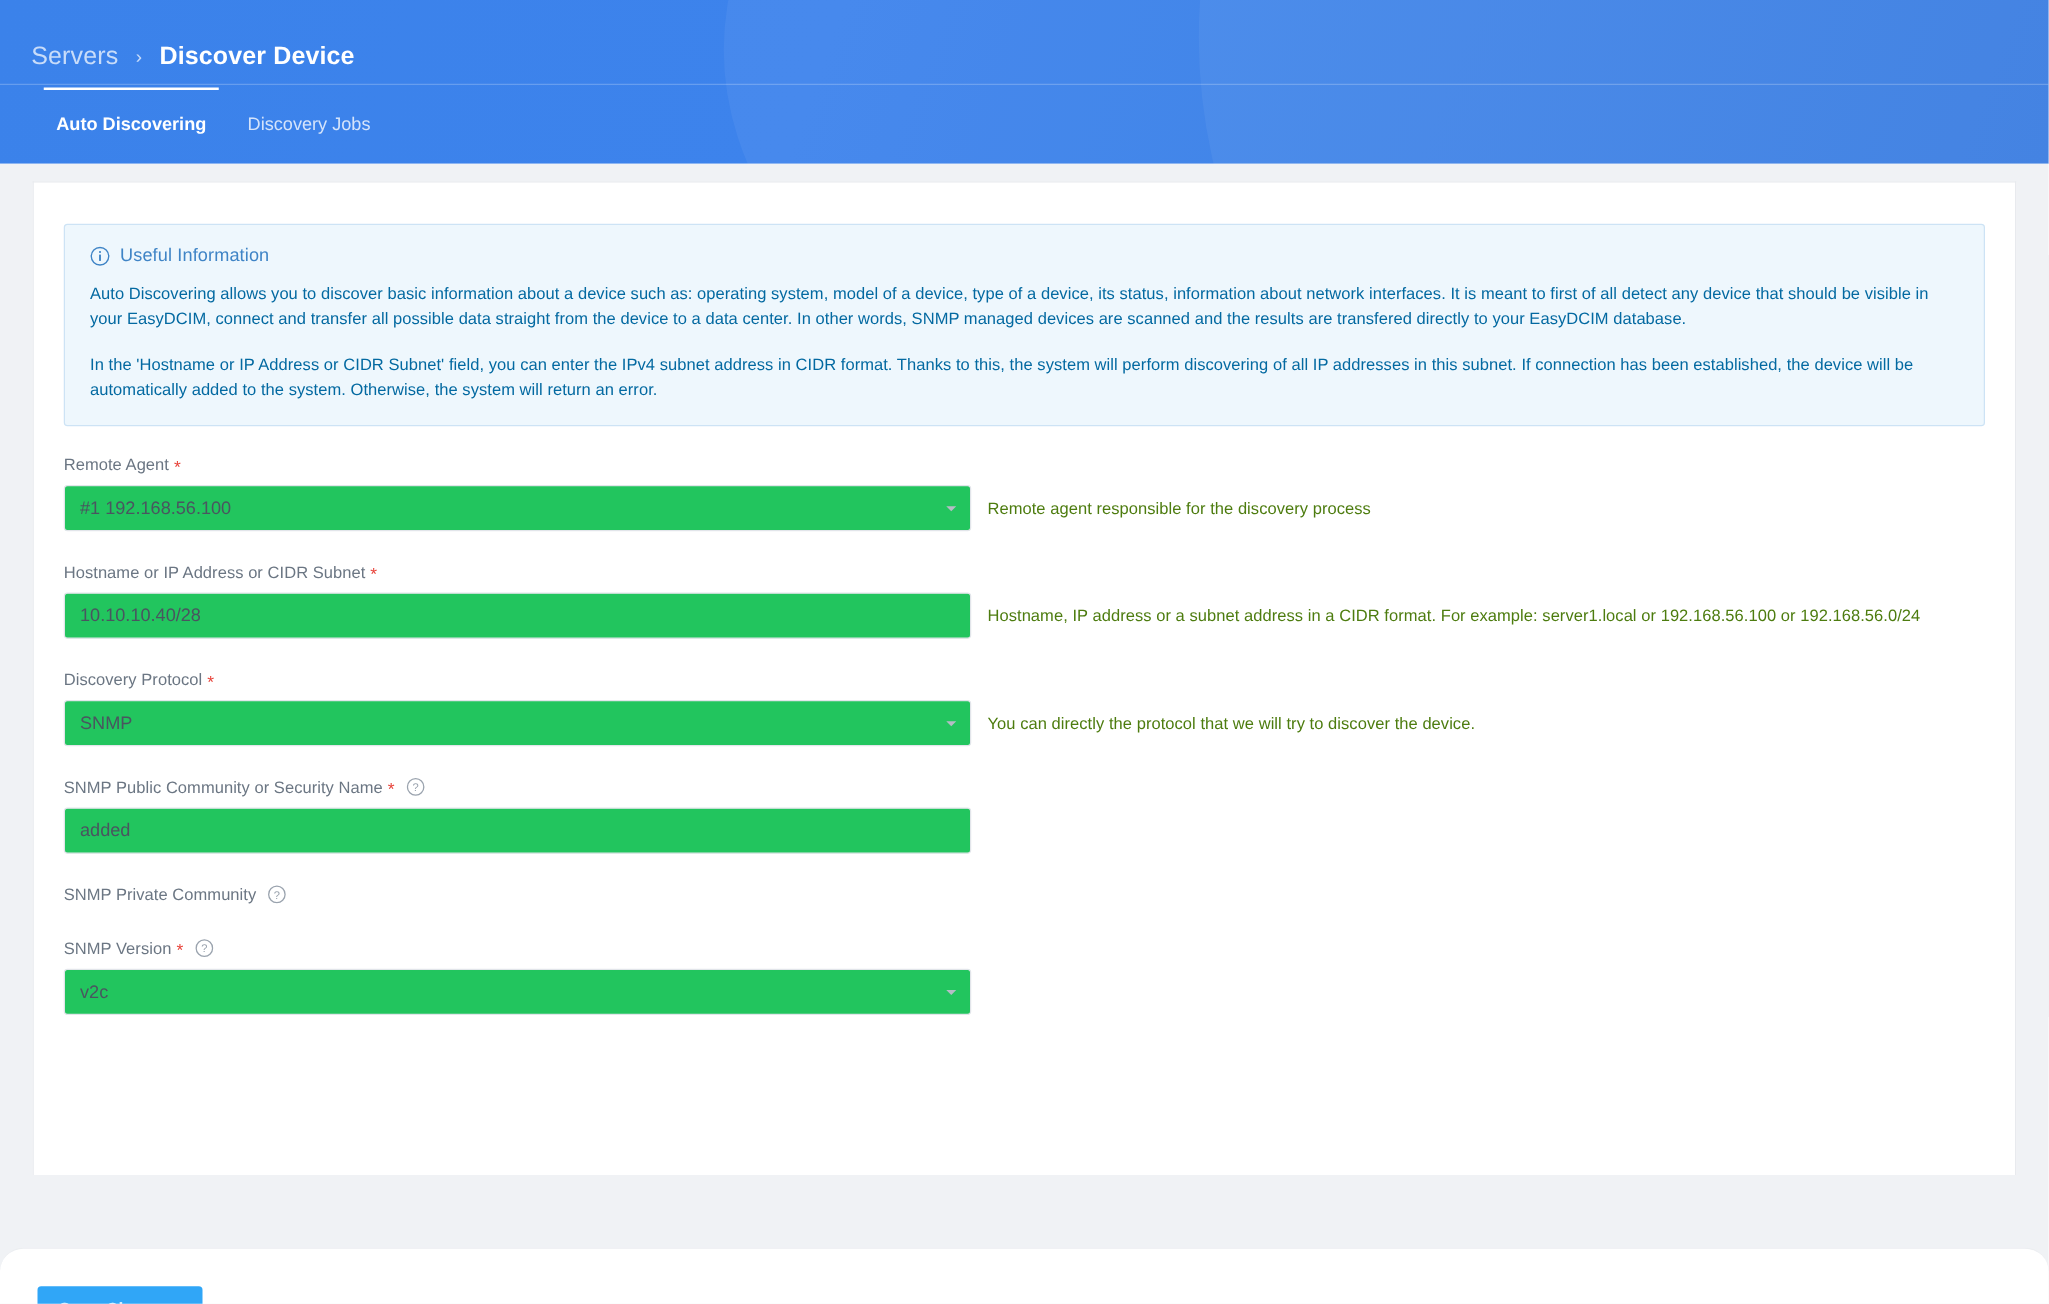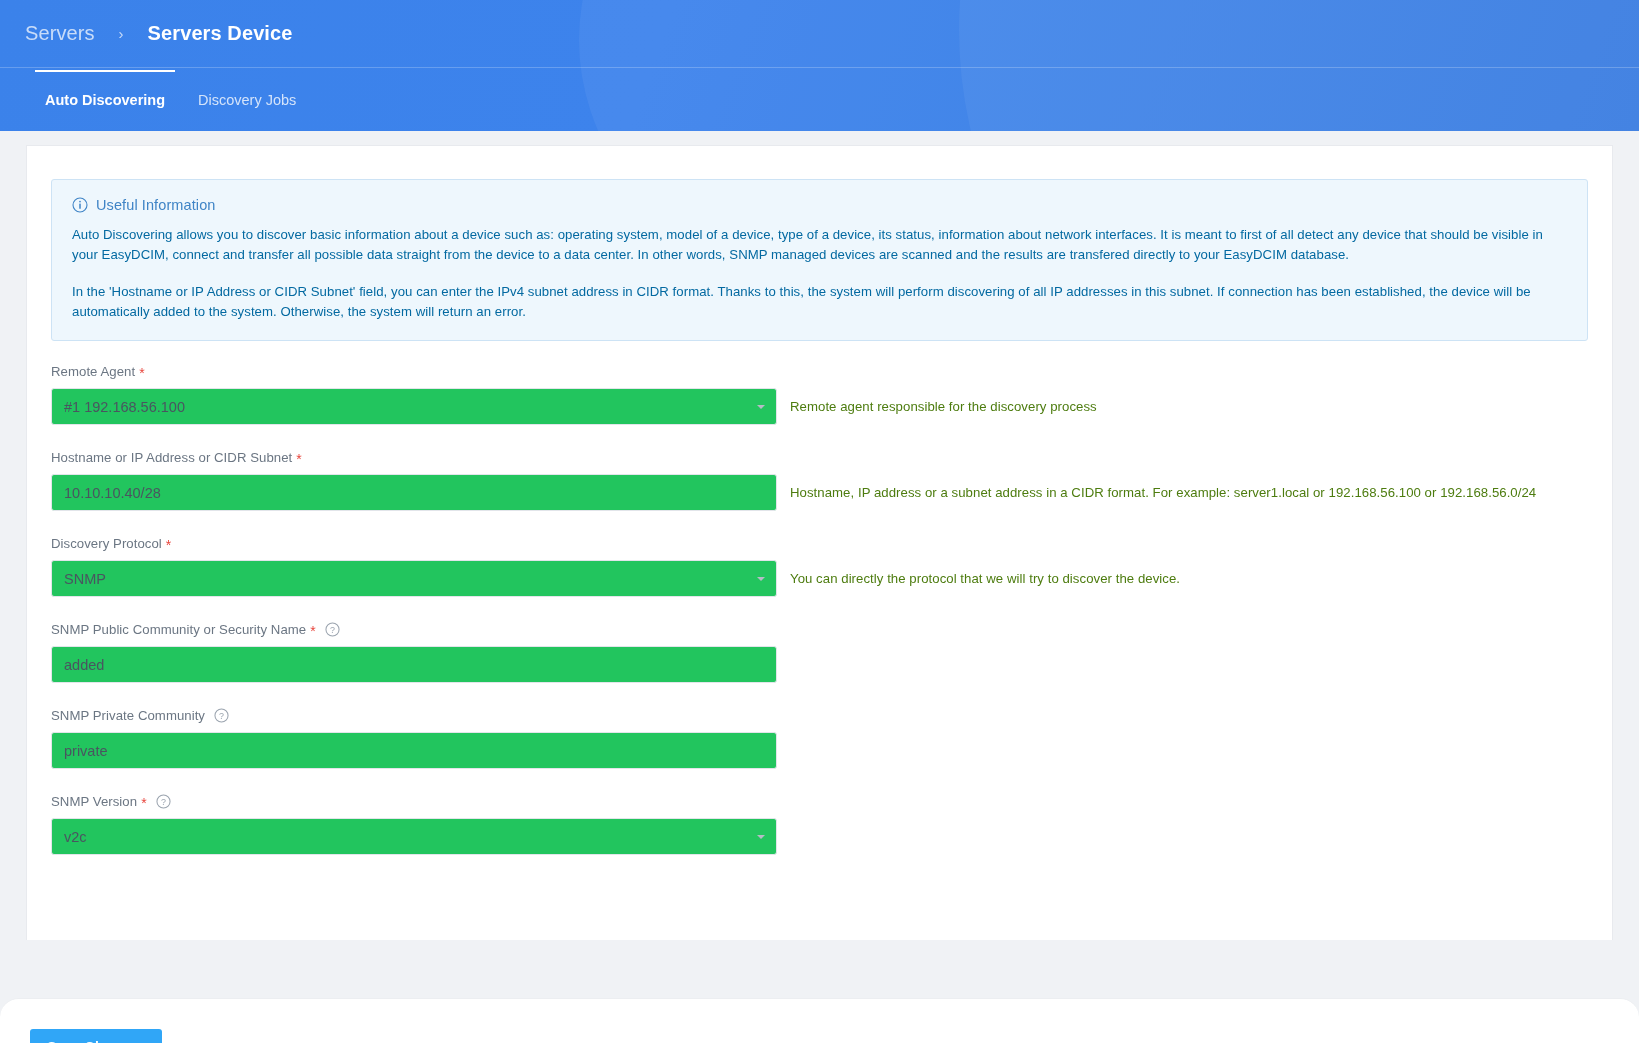--- a/index.html
+++ b/index.html
@@ -37,24 +37,24 @@
     width: 1100px;
     height: 980px;
     border-radius: 50%;
     background: rgba(255,255,255,0.05);
     pointer-events: none;
   }
 
   .breadcrumb {
     position: absolute;
     left: 25px;
-    top: 22px;
-    display: flex;
-    align-items: center;
-    gap: 24px;
+    top: 34px;
+    display: flex;
+    align-items: center;
+    gap: 14px;
     z-index: 3;
   }
   .bc-root {
     font-size: 20px;
     color: rgba(255,255,255,0.72);
     letter-spacing: .1px;
   }
   .bc-sep {
     font-size: 15px;
     color: rgba(255,255,255,0.72);
@@ -247,21 +247,21 @@
 </head>
 <body>
 
 <div class="app-header">
   <div class="header-swoosh"></div>
   <div class="header-swoosh2"></div>
 
   <div class="breadcrumb">
     <span class="bc-root">Servers</span>
     <span class="bc-sep">›</span>
-    <span class="bc-current">Servers Device</span>
+    <span class="bc-current">Discover Device</span>
   </div>
 
   <div class="tabbar">
     <div class="tab active">
       <span>Auto Discovering</span>
     </div>
     <div class="tab">
       <span>Discovery Jobs</span>
     </div>
   </div>
@@ -351,25 +351,20 @@
       <div class="gap-lg"></div>
 
       <div class="field">
         <div class="field-label">
           <span>SNMP Private Community</span>
           <svg class="help-icon" viewBox="0 0 16 16">
             <circle cx="8" cy="8" r="7" fill="none" stroke="#9aa3ae" stroke-width="1.1"></circle>
             <text x="8" y="11.6" text-anchor="middle" font-size="9.5" font-family="Liberation Sans, sans-serif" fill="#9aa3ae">?</text>
           </svg>
         </div>
-        <div class="field-row">
-          <div class="control">
-            <span>private</span>
-          </div>
-        </div>
       </div>
 
       <div class="gap-lg"></div>
 
       <div class="field">
         <div class="field-label">
           <span>SNMP Version</span>
           <span class="req">*</span>
           <svg class="help-icon" viewBox="0 0 16 16">
             <circle cx="8" cy="8" r="7" fill="none" stroke="#9aa3ae" stroke-width="1.1"></circle>

